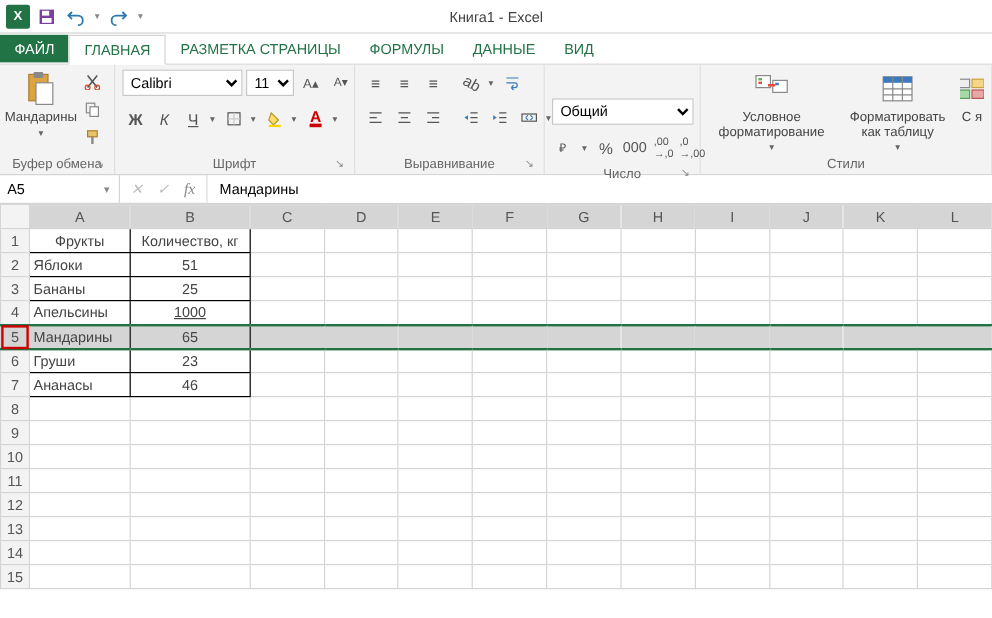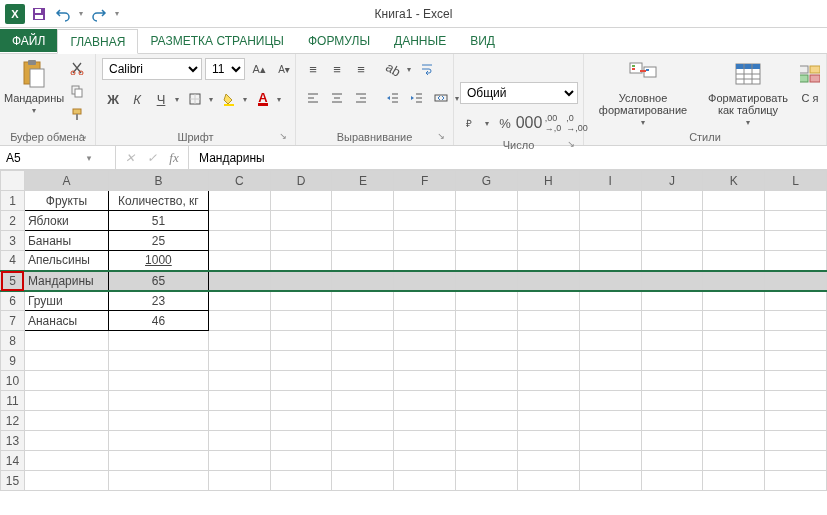--- a/index.html
+++ b/index.html
@@ -32,21 +32,21 @@
   select.combo { height:22px; border:1px solid #c8c8c8; font-size:12px; background:#fff; padding:0 2px;}
   .combo.fontname { width:100px; }
   .combo.fontsize { width:40px; }
   .sq { width:22px; height:22px; border:1px solid transparent; display:inline-flex; align-items:center; justify-content:center; cursor:pointer; font-size:13px; color:#555;}
   .row { display:flex; gap:2px; margin-bottom:3px;}
   .split { display:inline-flex; }
   .split .drop { width:10px; display:flex; align-items:center; justify-content:center; font-size:8px; color:#666;}
 
   
   .fbar { height:24px; border-bottom:1px solid #d4d4d4; display:flex; align-items:stretch;}
-  .namebox { width:116px; border-right:1px solid #d4d4d4; display:flex; align-items:center;}
+  .namebox { width:100px; border-right:1px solid #d4d4d4; display:flex; align-items:center;}
   .namebox input { border:none; width:80px; padding-left:6px; font-size:12px; outline:none;}
   .namebox .drop { width:18px; text-align:center; color:#888; cursor:pointer; font-size:9px;}
   .fbar-btns { display:flex; align-items:center; border-right:1px solid #d4d4d4; padding:0 4px; gap:2px;}
   .fbar-btns .fb { width:20px; text-align:center; color:#888; cursor:pointer; font-style:italic;}
   .fx { font-style:italic; font-family: "Times New Roman", serif; font-size:13px; color:#555;}
   .formula-input { flex:1; border:none; padding-left:10px; font-size:12px; outline:none;}
 
   
   .grid-area { position:relative; overflow:hidden; height: calc(515px - 28px - 26px - 92px - 24px);}
   table.sheet { border-collapse:collapse; table-layout:fixed;}
@@ -285,21 +285,21 @@
       <div class="row">
         <span class="split">
             <span class="sq">
               <svg width="14" height="14" viewBox="0 0 14 14">
                 <text x="2" y="11" font-size="10" fill="#555">₽</text>
               </svg>
             </span>
             <span class="drop">▾</span>
           </span>
         <span class="sq">%</span>
-        <span class="sq" style="font-size:16px;">000</span>
+        <span class="sq" style="font-size:12px;">000</span>
         <span class="sq" style="font-size:9px;">,00<br>→,0</span>
         <span class="sq" style="font-size:9px;">,0<br>→,00</span>
       </div>
     </div>
     <div class="group-label">
       <span>Число</span>
       <span class="dlg-launcher">↘</span>
     </div>
   </div>
 

